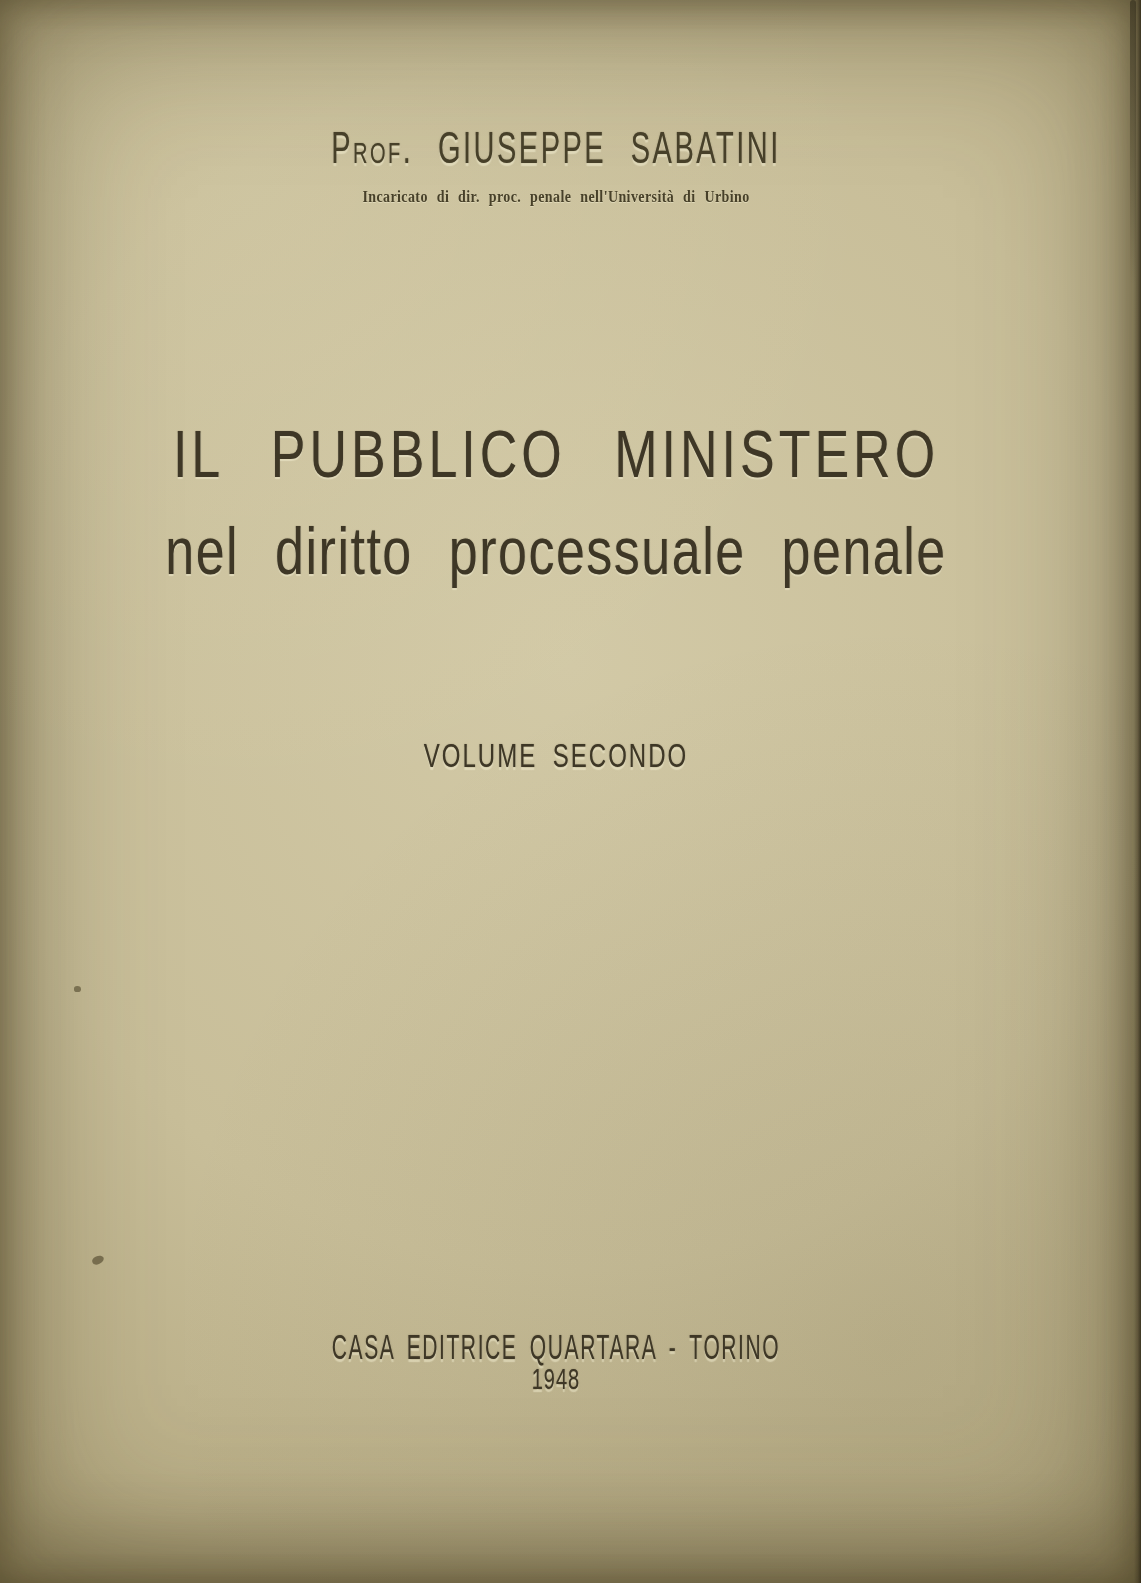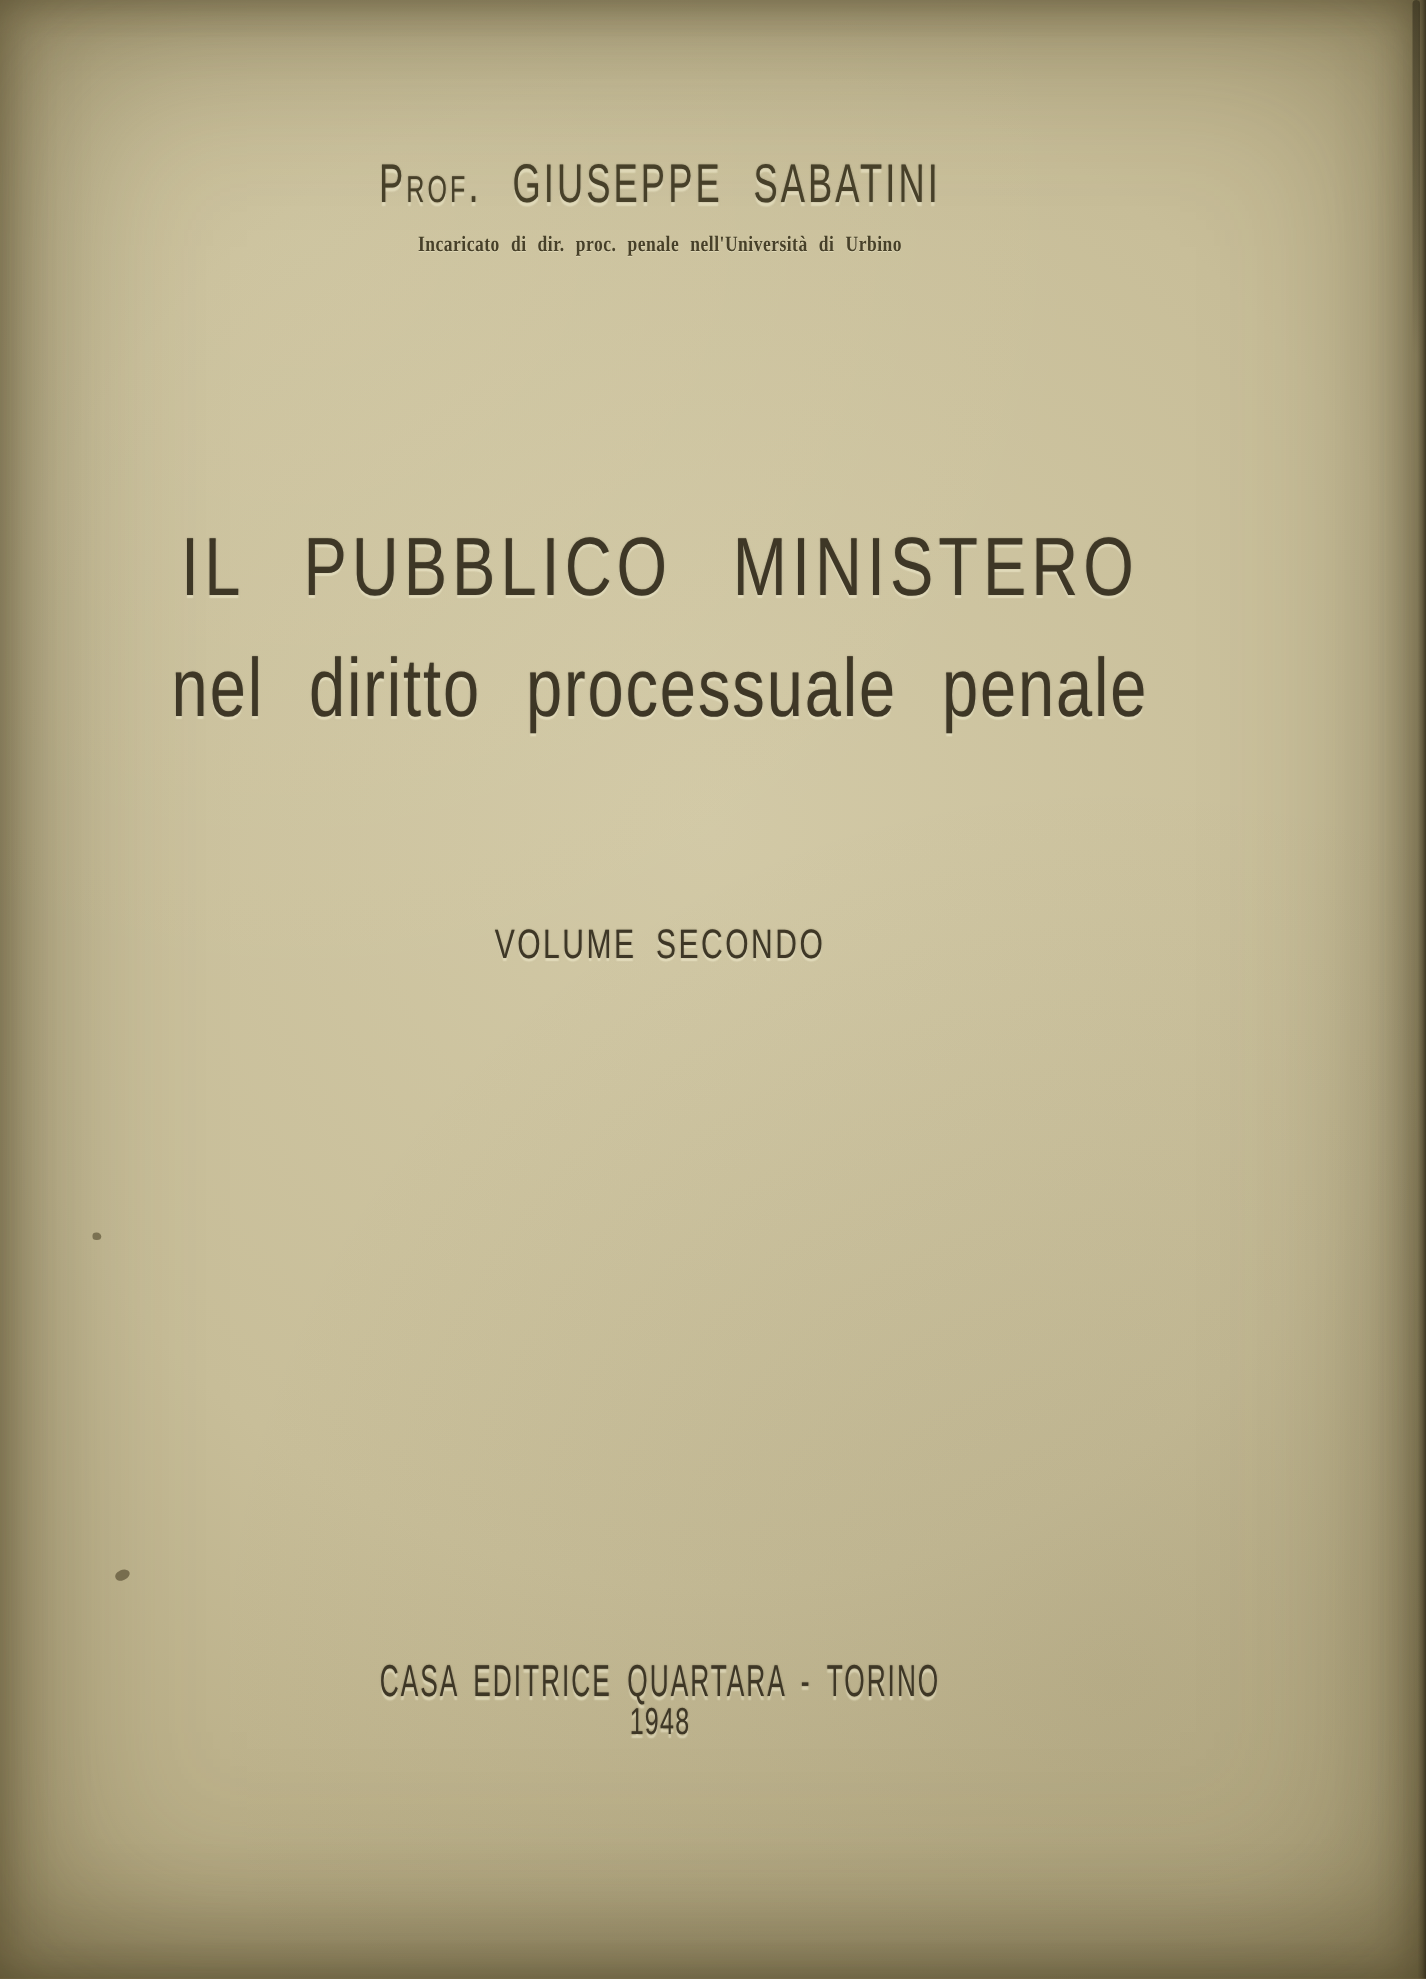--- a/index.html
+++ b/index.html
@@ -49,20 +49,21 @@
     width: 6px; height: 300px;
     background: linear-gradient(to bottom,
       rgba(42, 37, 22, 0.55),
       rgba(42, 37, 22, 0) 95%);
     border-radius: 3px;
   }
 
   .content {
     position: absolute;
     inset: 0;
+    margin-left: 28px;
   }
 
   
   .line {
     position: absolute;
     left: 0;
     width: 1056px;
     text-align: center;
     line-height: 1;
     transform-origin: 50% 0;

